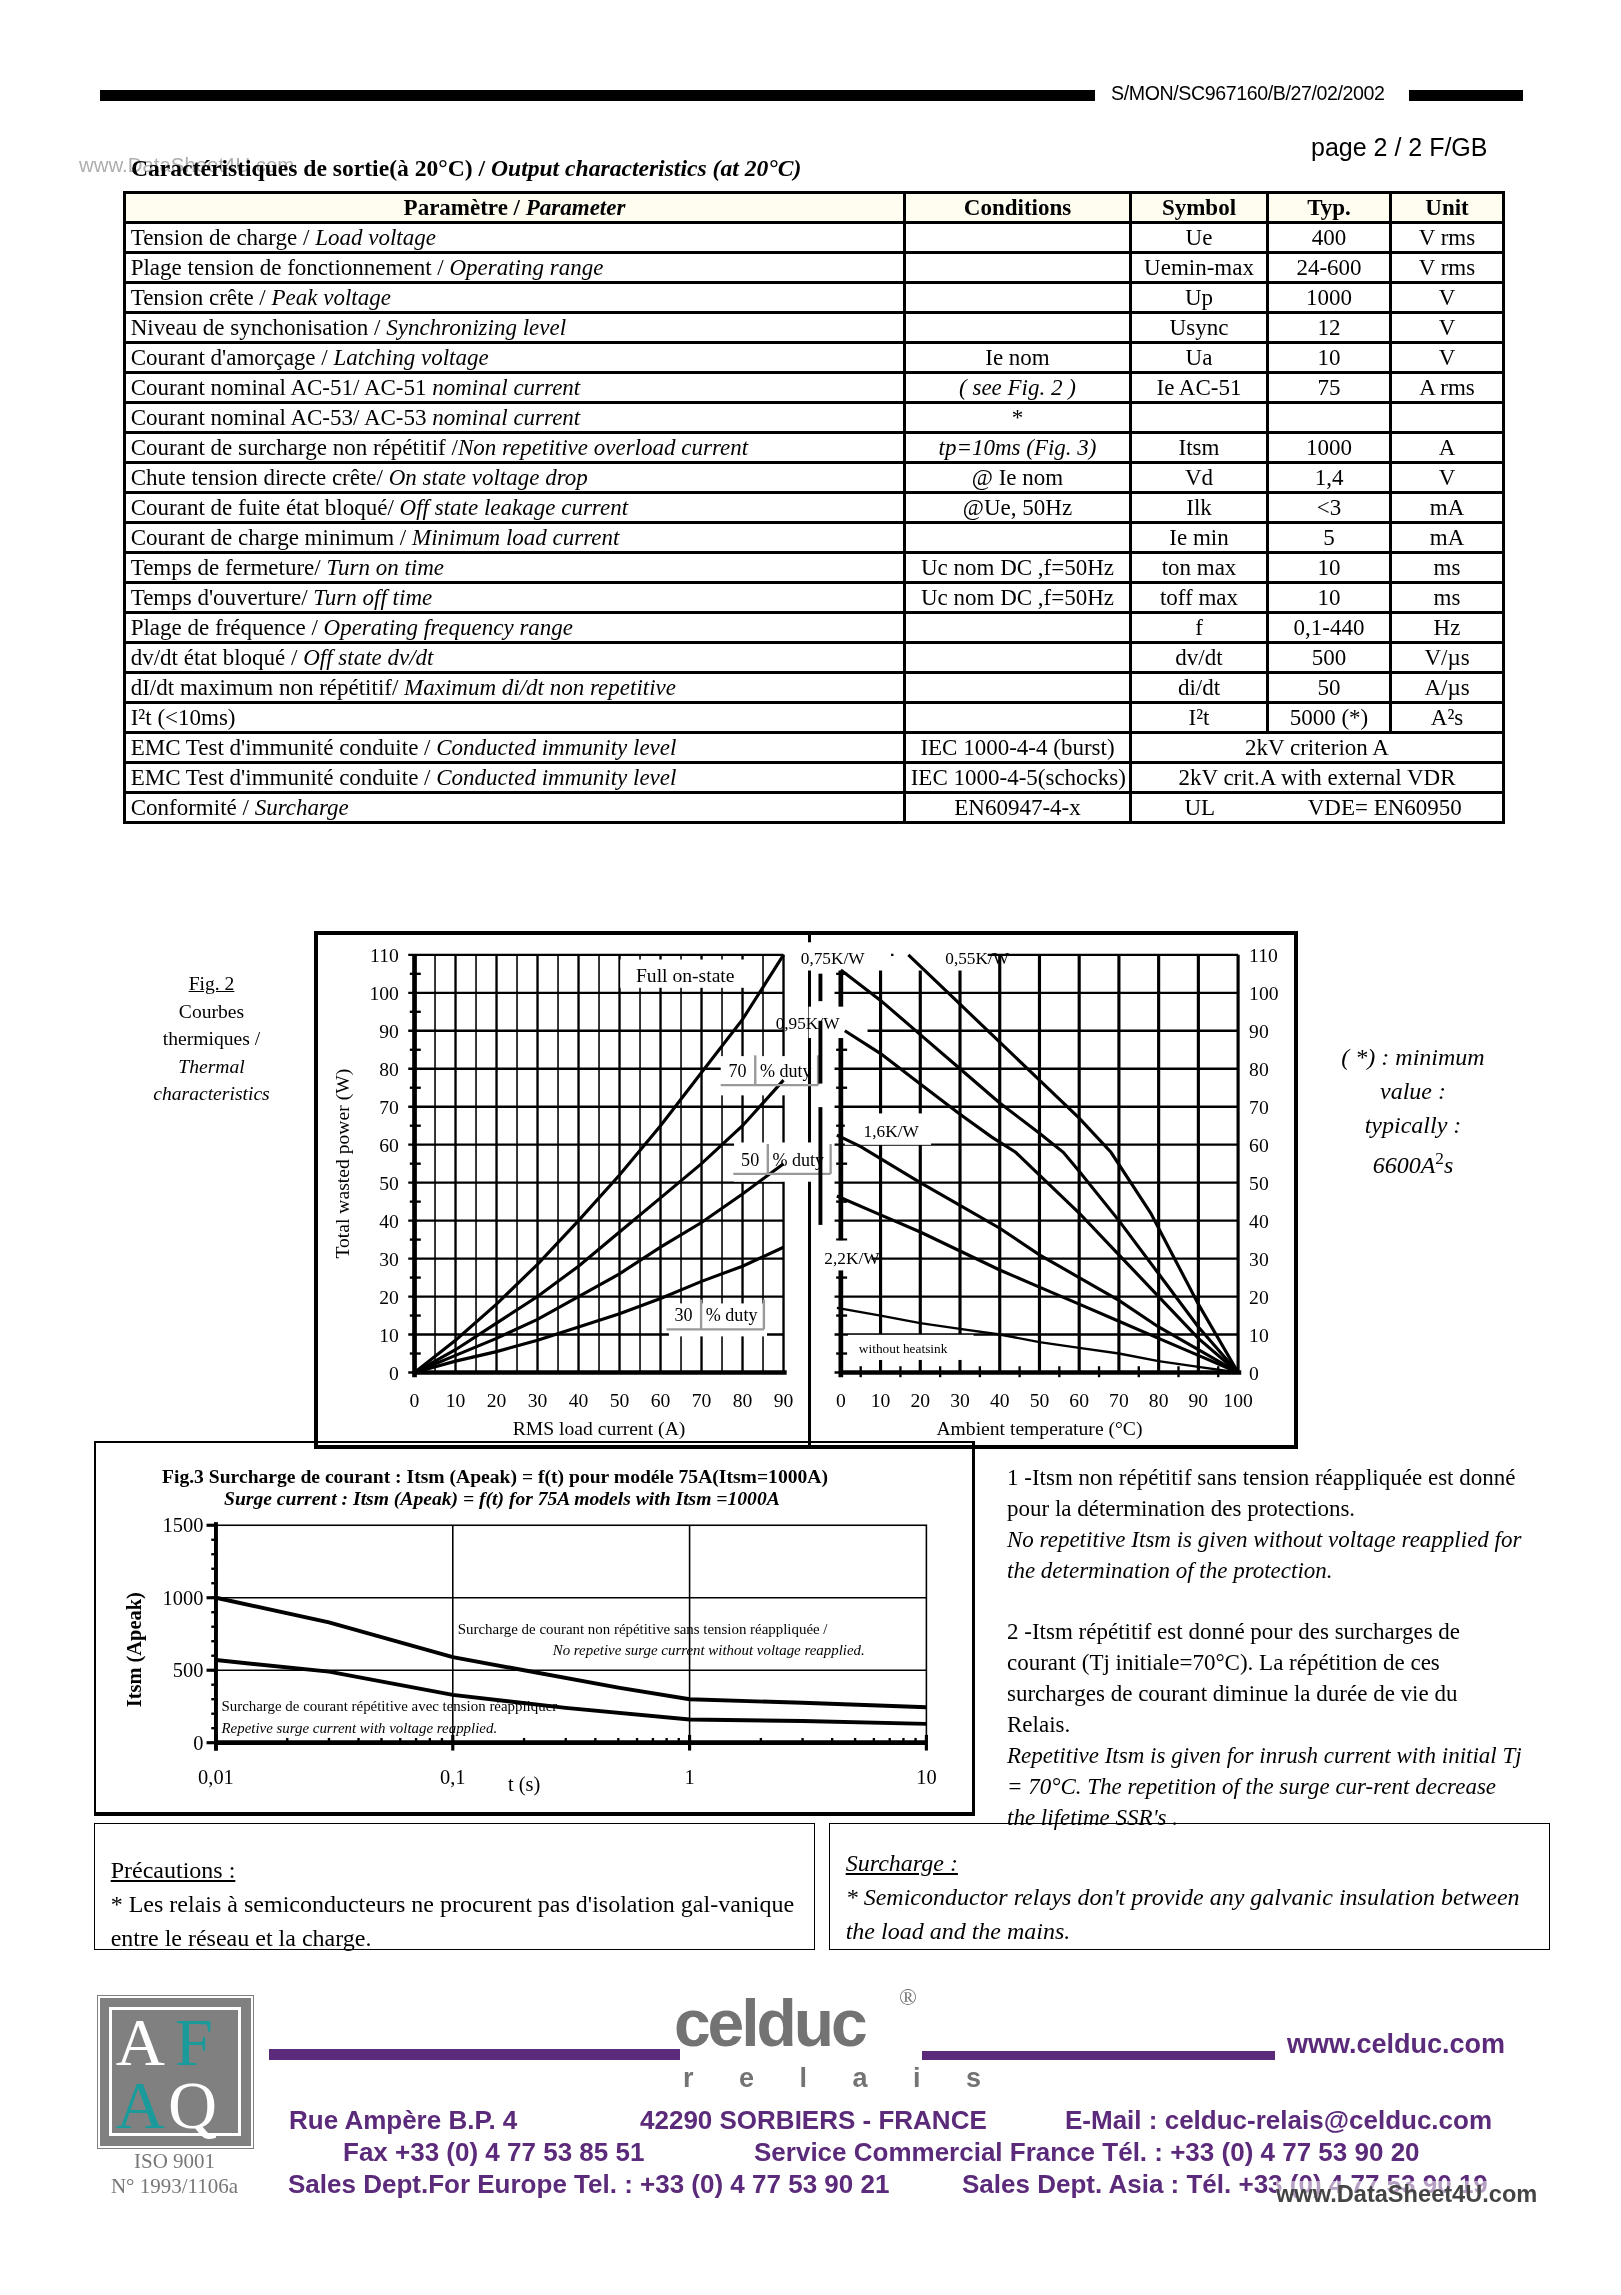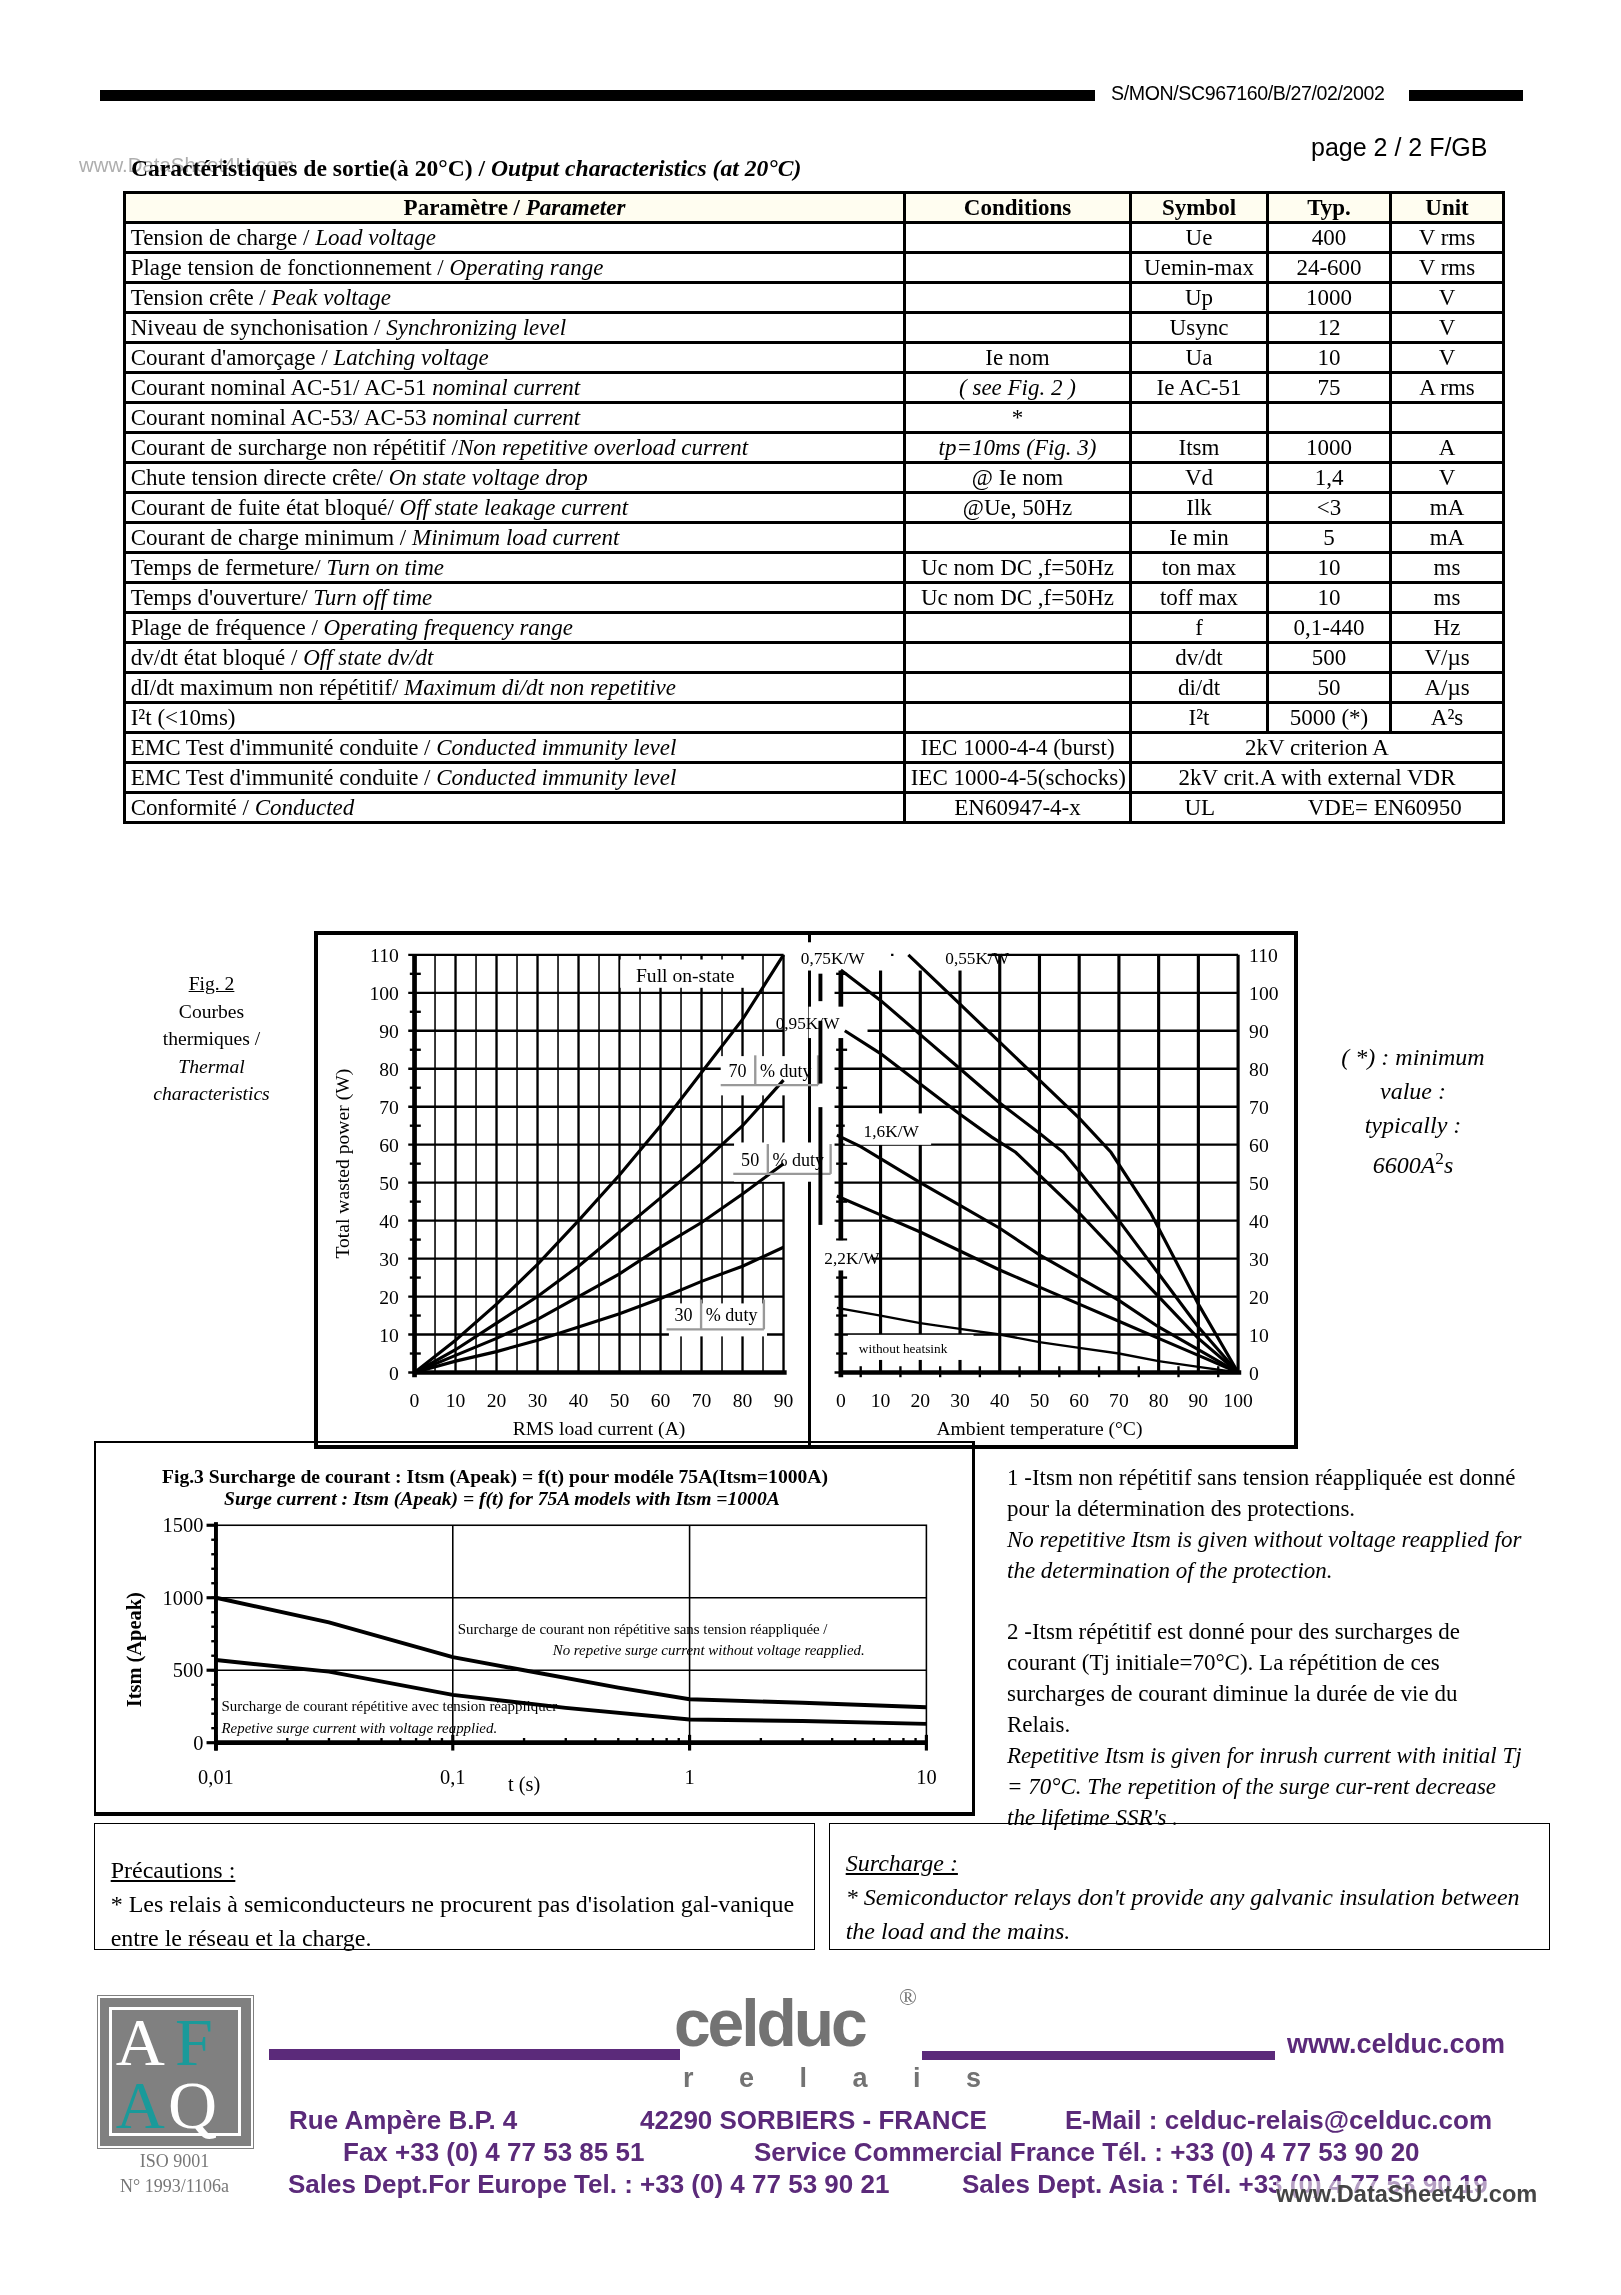--- a/index.html
+++ b/index.html
@@ -180,21 +180,21 @@
         <td class="p"><span>EMC Test d'immunité conduite / </span><i>Conducted immunity level</i></td>
         <td class="c">IEC 1000-4-4 (burst)</td>
         <td class="c" colspan="3">2kV criterion A</td>
       </tr>
       <tr>
         <td class="p"><span>EMC Test d'immunité conduite / </span><i>Conducted immunity level</i></td>
         <td class="c">IEC 1000-4-5(schocks)</td>
         <td class="c" colspan="3">2kV crit.A with external VDR</td>
       </tr>
       <tr>
-        <td class="p"><span>Conformité / </span><i>Conducted</i></td>
+        <td class="p"><span>Conformité / </span><i>Surcharge</i></td>
         <td class="c">EN60947-4-x</td>
         <td class="c" style="border-right:none;">UL</td>
         <td class="c" colspan="2" style="border-left:none;">VDE= EN60950</td>
       </tr>
     </tbody>
 </table>
 
 <div class="abs fig-caption" style="left:133px; top:970px; width:157px;">
   <div style="text-decoration:underline;">Fig. 2</div>
   <div>Courbes</div>
@@ -492,21 +492,21 @@
   <div>* Semiconductor relays don't provide any galvanic insulation between the load and the mains.</div>
 </div>
 
 <div class="abs" style="left:98px; top:1996px; width:151px; height:148px; background:#808080; border:2.4px solid #fff; outline:1.6px solid #808080;">
   <div style="position:absolute; left:9.4px; top:9.4px; width:132px; height:129px; border:3.1px solid #fff; box-sizing:border-box;"></div>
   <div style="position:absolute; left:15.7px; top:4.7px; font-size:68px; color:#fff; font-family:'Liberation Serif',serif;">A</div>
   <div style="position:absolute; left:75px; top:4.7px; font-size:68px; color:#1a9a9a; font-family:'Liberation Serif',serif;">F</div>
   <div style="position:absolute; left:15.7px; top:68px; font-size:68px; color:#1a9a9a; font-family:'Liberation Serif',serif;">A</div>
   <div style="position:absolute; left:68px; top:68px; font-size:68px; color:#fff; font-family:'Liberation Serif',serif;">Q</div>
 </div>
-<div class="abs" style="left:88px; top:2149px; width:173px; text-align:center; color:#777; font-size:18px; line-height:25px;">
+<div class="abs" style="left:88px; top:2149px; width:173px; text-align:center; color:#777; font-size:21px; line-height:25px;">
   <div>ISO 9001</div>
   <div>N° 1993/1106a</div>
 </div>
 
 <div class="abs" style="left:269px; top:2049px; width:411px; height:11px; background:#5b2a7a;"></div>
 <div class="abs sans purple" style="left:674px; top:1988px; font-size:66px; font-weight:bold; letter-spacing:-3.1px; line-height:71px;">celduc</div>
 <div class="abs purple" style="left:899px; top:1984px; font-size:23.6px;">®</div>
 <div class="abs" style="left:922px; top:2051px; width:353px; height:9.4px; background:#5b2a7a;"></div>
 <div class="abs sans purple" style="left:683px; top:2063px; font-size:27px; font-weight:bold; letter-spacing:19px; white-space:nowrap;">r e l a i s</div>
 <div class="abs footer-line" style="left:1287px; top:2029px; font-size:27px;">www.celduc.com</div>

